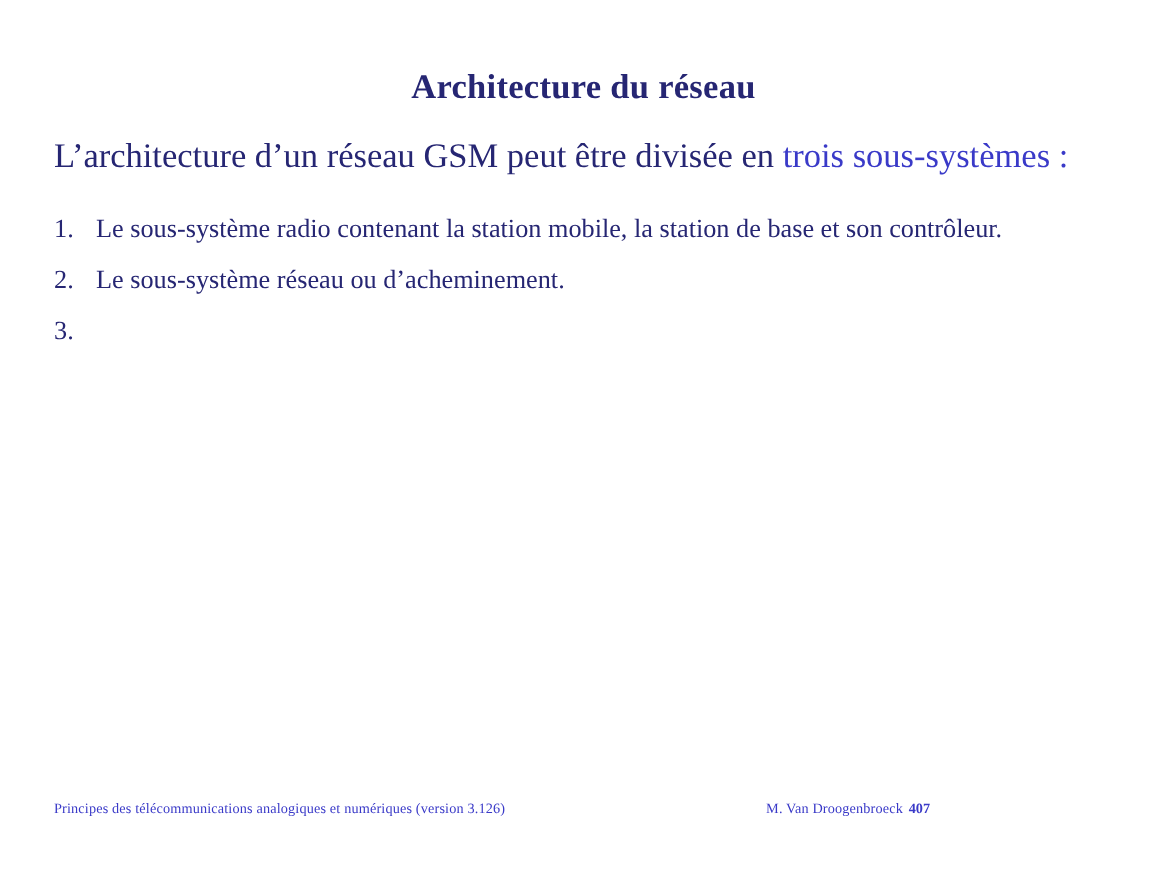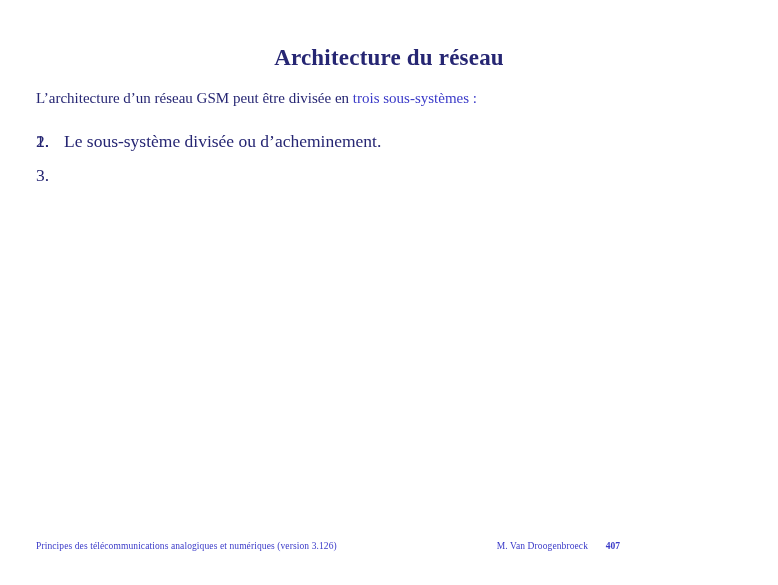--- a/index.html
+++ b/index.html
@@ -40,21 +40,21 @@
 
   
   .body-block {
     position: absolute;
     top: 88px;
     left: 36px;
     width: 712px;
   }
 
   .intro-line {
-    font-size: 15px;
+    font-size: 23px;
     line-height: 1.35;
     color: #262673;
     margin: 0;
     white-space: nowrap;
   }
 
   .hl-blue {
     color: #3a3ac8;
   }
 
@@ -90,36 +90,34 @@
   }
 
   
   .footer {
     position: absolute;
     left: 36px;
     right: 36px;
     top: 535px;
     height: 16px;
     display: flex;
-    align-items: flex-end;
+    align-items: flex-start;
     justify-content: space-between;
     font-size: 9.5px;
     color: #3a3ac8;
     white-space: nowrap;
   }
 
   .footer-left {
     letter-spacing: 0.1px;
   }
 
   .footer-right {
     display: flex;
     align-items: baseline;
-    gap: 14px;
-    margin-top: 23px;
   }
 
   .footer-author {
     letter-spacing: 0.1px;
   }
 
   .footer-page {
     font-weight: bold;
     min-width: 18px;
     text-align: right;
@@ -133,25 +131,26 @@
   <div class="slide-title">Architecture du réseau</div>
 
   <div class="body-block">
 
     <p class="intro-line"><span>L’architecture d’un réseau GSM peut être divisée en </span><span class="hl-blue">trois sous-systèmes :</span></p>
 
     <ol class="item-list">
 
       <li class="list-item">
         <span class="item-number">1.</span>
+        <span class="item-text">Le sous-système radio contenant la station mobile, la station de base et son contrôleur.</span>
       </li>
 
       <li class="list-item">
         <span class="item-number">2.</span>
-        <span class="item-text">Le sous-système divisée ou d’acheminement.</span>
+        <span class="item-text">Le sous-système réseau ou d’acheminement.</span>
       </li>
 
       <li class="list-item">
         <span class="item-number">3.</span>
       </li>
 
     </ol>
 
   </div>
 

